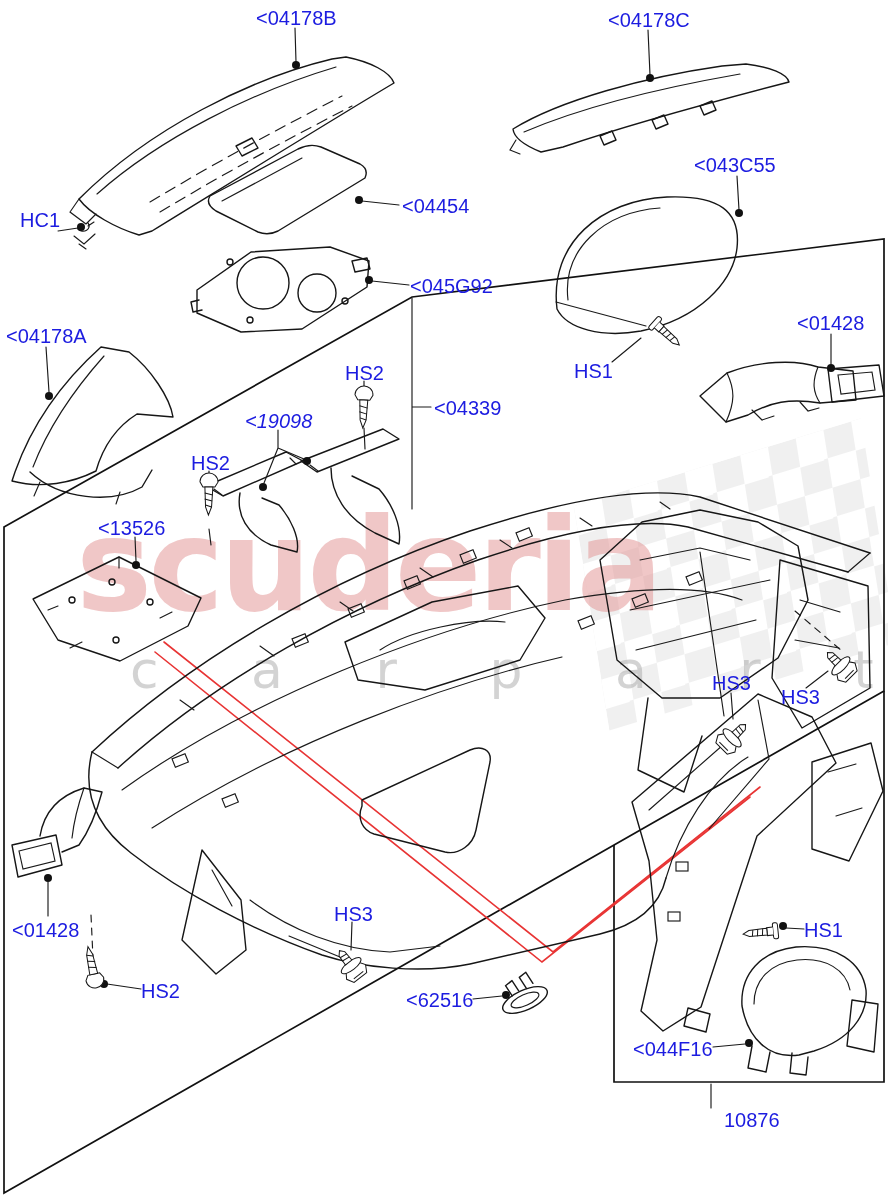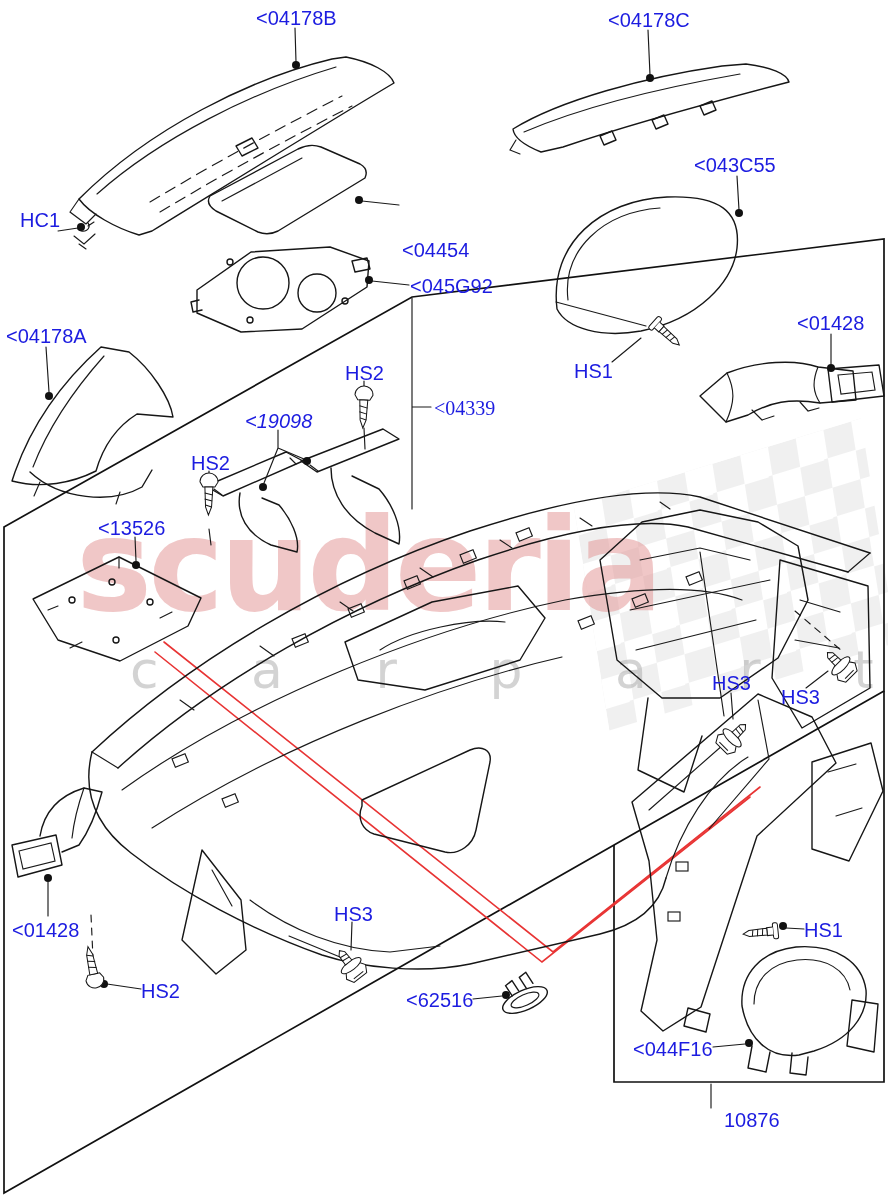--- a/index.html
+++ b/index.html
@@ -260,28 +260,28 @@
       <use href="#sym-bolt" transform="translate(730,740) rotate(-135)"></use>
       <use href="#sym-bolt" transform="translate(843,668) rotate(135)"></use>
       <use href="#sym-bolt" transform="translate(353,968) rotate(142)"></use>
     </g>
   </svg>
 
   <div id="labels">
       <span class="callout" style="left: 256px; top: 8px;">&lt;04178B</span>
       <span class="callout" style="left: 608px; top: 10px;">&lt;04178C</span>
       <span class="callout" style="left: 694px; top: 155px;">&lt;043C55</span>
-      <span class="callout" style="left: 402px; top: 196px; margin-top: 44px;">&lt;04454</span>
+      <span class="callout" style="left: 402px; top: 196px;">&lt;04454</span>
       <span class="callout" style="left: 20px; top: 210px;">HC1</span>
       <span class="callout" style="left: 410px; top: 276px;">&lt;045G92</span>
       <span class="callout" style="left: 6px; top: 326px;">&lt;04178A</span>
       <span class="callout" style="left: 797px; top: 313px;">&lt;01428</span>
       <span class="callout" style="left: 574px; top: 361px;">HS1</span>
       <span class="callout" style="left: 345px; top: 363px;">HS2</span>
-      <span class="callout" style="left: 434px; top: 398px; font-family: Liberation Serif, serif;">&lt;04339</span>
+      <span class="callout" style="left: 434px; top: 398px;">&lt;04339</span>
       <span class="callout" style="left: 245px; top: 411px; font-style: italic;">&lt;19098</span>
       <span class="callout" style="left: 191px; top: 453px;">HS2</span>
       <span class="callout" style="left: 98px; top: 518px;">&lt;13526</span>
       <span class="callout" style="left: 712px; top: 673px;">HS3</span>
       <span class="callout" style="left: 781px; top: 687px;">HS3</span>
       <span class="callout" style="left: 334px; top: 904px;">HS3</span>
       <span class="callout" style="left: 12px; top: 920px;">&lt;01428</span>
       <span class="callout" style="left: 804px; top: 920px;">HS1</span>
       <span class="callout" style="left: 141px; top: 981px;">HS2</span>
       <span class="callout" style="left: 406px; top: 990px; text-align: center;">&lt;62516</span>

